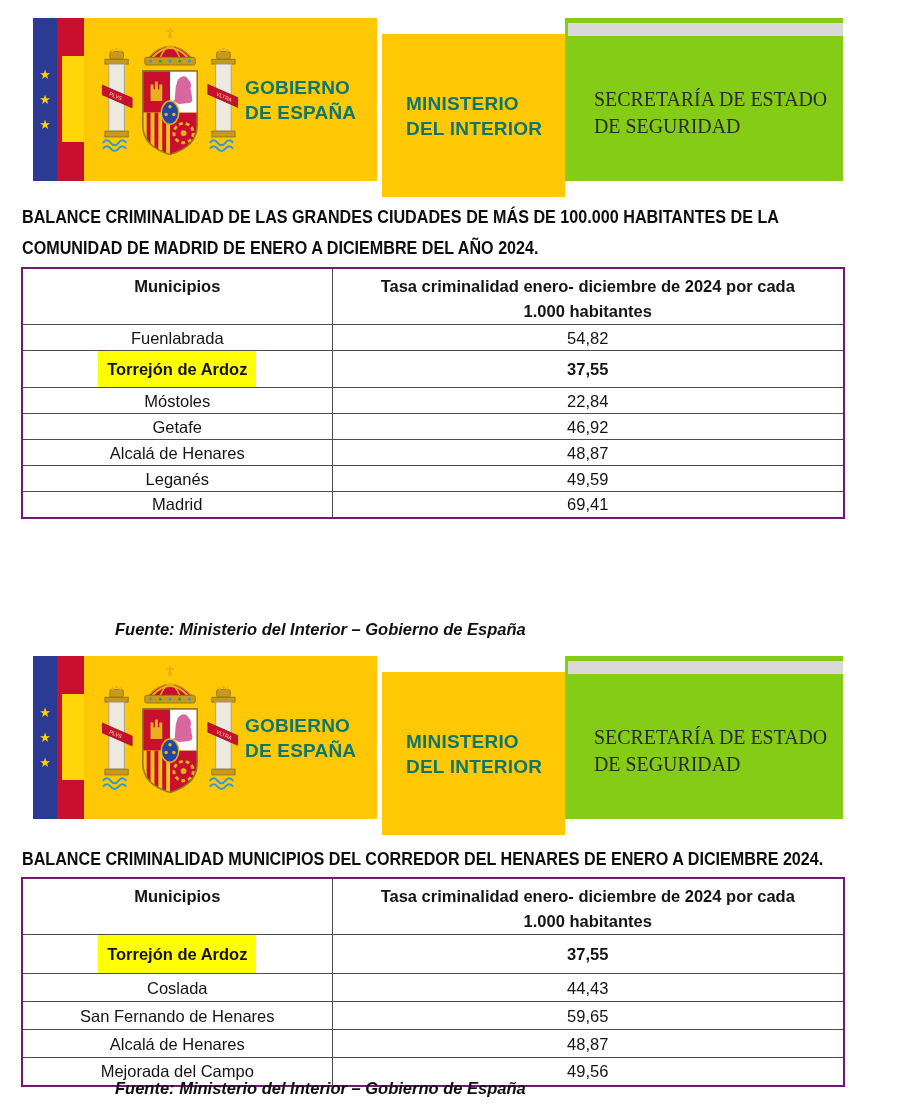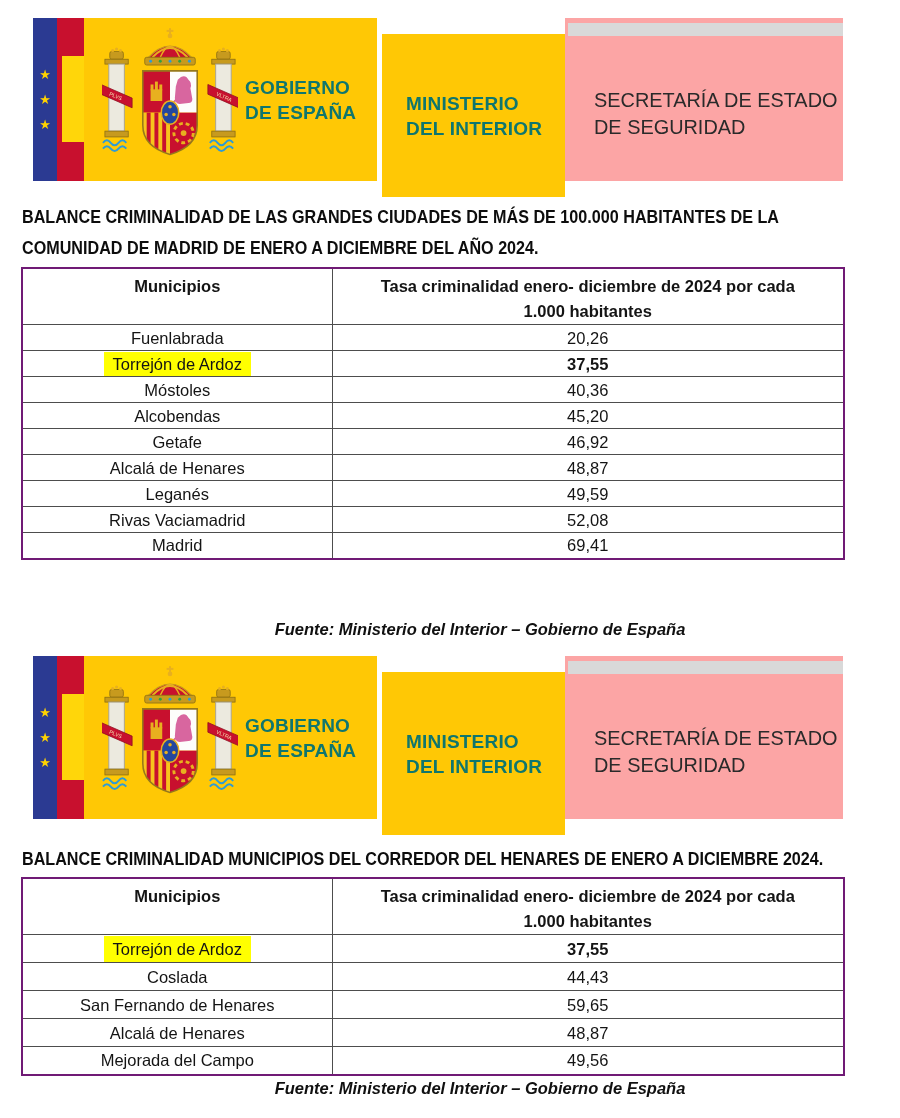--- a/index.html
+++ b/index.html
@@ -32,21 +32,21 @@
     position:absolute; font-weight:700; font-size:19px; line-height:25px;
     color:#0f766e; letter-spacing:0.2px; white-space:nowrap;
   }
   .gov-label { left:161px; top:57px; }
 
   .gap-strip { position:absolute; left:344px; top:0; width:5px; height:100%; background:#ffffff; }
 
   .ministry-block { position:absolute; left:349px; top:16px; width:183px; height:100%; background:#ffc805;padding-left:6px; }
   .min-label { left:24px; top:57px; }
 
-  .secretariat-block { position:absolute; left:532px; top:0; width:278px; height:100%; background:#fca5a5; }
+  .secretariat-block { position:absolute; left:532px; top:0; width:278px; height:100%; background:#84cc16;font-family:Liberation Serif, serif; }
   .gray-bar { position:absolute; left:3px; right:0; top:5px; height:13px; background:#d9d9d9; }
   .sec-label {
     position:absolute; left:29px; top:68px; font-size:20.5px; line-height:27px;
     font-weight:400; color:#2a2a2a; white-space:nowrap;
     transform:scaleX(0.97); transform-origin:left top;
   }
 
   
   .doc-title {
     position:absolute; left:22px; font-weight:700; font-size:19px; line-height:31px;
@@ -64,26 +64,26 @@
   .crime-table col.c1 { width:310px; }
   .crime-table th, .crime-table td {
     border:1.5px solid #4d4d4d; text-align:center; vertical-align:middle;
     font-size:16.5px; color:#141414; overflow:hidden;
   }
   .crime-table th { font-weight:700; vertical-align:top; padding-top:5px; height:55px; line-height:25px; }
   .tbl1 td { height:26px; line-height:22px; }
   .tbl2 td { height:28px; line-height:24px; }
   td.bold, .hl-row td { font-weight:700; }
   .hl {
-    background:#ffff00; padding:1px 9px; font-weight:400; display:inline-block;
+    background:#ffff00; padding:7px 9px; font-weight:700; display:inline-block;
   }
 
   
   .source-line {
-    position:absolute; left:21px; width:824px; text-align:center; padding-left:94px;
+    position:absolute; left:21px; width:824px; padding-left:94px;
     font-style:italic; font-weight:700; font-size:16.5px; color:#101010;
   }
   .src1 { top:620px; } .src2 { top:1079px; }
 </style>
 </head>
 <body>
 
 <svg width="0" height="0" style="position:absolute">
   <defs>
     <g id="pillar">
@@ -190,49 +190,41 @@
       <th>Municipios</th>
       <th>
         <div>Tasa criminalidad enero- diciembre de 2024 por cada</div>
         <div>1.000 habitantes</div>
       </th>
     </tr>
   </thead>
   <tbody>
     <tr>
         <td>Fuenlabrada</td>
-        <td>20,26</td>
+        <td>54,82</td>
       </tr>
     <tr>
         <td><span class="hl">Torrejón de Ardoz</span></td>
         <td class="bold">37,55</td>
       </tr>
     <tr>
         <td>Móstoles</td>
-        <td>40,36</td>
-      </tr>
-    <tr>
-        <td>Alcobendas</td>
-        <td>45,20</td>
+        <td>22,84</td>
       </tr>
     <tr>
         <td>Getafe</td>
         <td>46,92</td>
       </tr>
     <tr>
         <td>Alcalá de Henares</td>
         <td>48,87</td>
       </tr>
     <tr>
         <td>Leganés</td>
         <td>49,59</td>
-      </tr>
-    <tr>
-        <td>Rivas Vaciamadrid</td>
-        <td>52,08</td>
       </tr>
     <tr>
         <td>Madrid</td>
         <td>69,41</td>
       </tr>
   </tbody>
 </table>
 
 <div class="source-line src1">Fuente: Ministerio del Interior – Gobierno de España</div>
 

